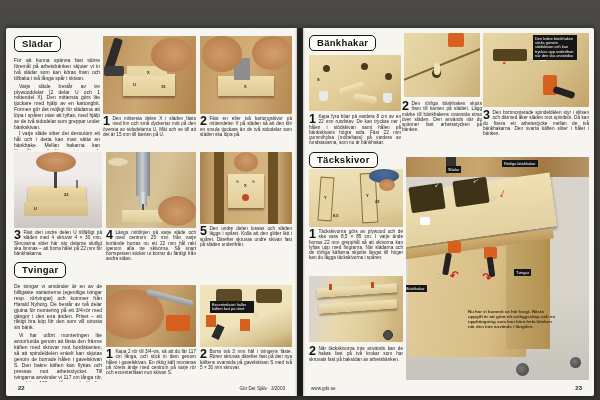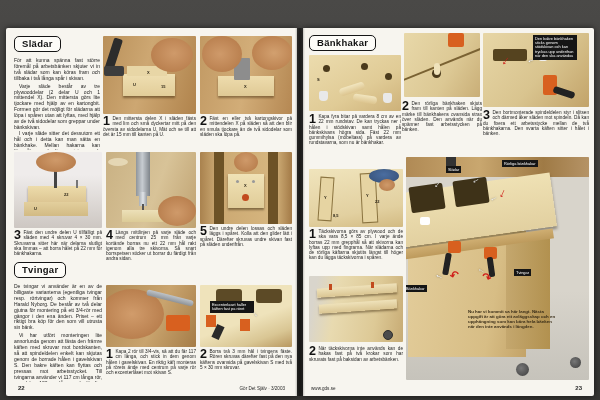--- a/index.html
+++ b/index.html
@@ -194,20 +194,23 @@
       <span class="wArrow" style="left:44px;top:24px;font-size:9px;transform:rotate(160deg);">→</span>
       <div class="callout" style="left:50px;top:2px;width:44px;">
         <span>Den bakre bänkhaken sticks genom stödskivan och kan tryckas upp underifrån när den ska användas</span>
       </div>
     </div>
     <div class="cap" style="left:180px;top:82px;width:106px;height:40px;">
       <span class="num">3</span>
       <span>Den bortmonterade spindeldelen styr i slitsen och därmed åker släden mot spindeln. Då kan du fixera ett arbetsstycke mellan de två bänkhakarna. Den svarta käften sitter i hålet i bänken.</span>
     </div>
 
+    <div class="secTitle" style="left:6px;top:124px;">
+      <span>Täckskivor</span>
+    </div>
 
     <div class="ph" style="left:6px;top:141px;width:94px;height:58px;background:linear-gradient(170deg,#f0e4bc,#e2d0a0 70%,#d2ba82);">
       <div class="shape" style="left:10px;top:8px;width:14px;height:44px;background:#e6d4a2;border:1px solid #8a7340;transform:rotate(4deg);"></div>
       <div class="shape" style="left:52px;top:4px;width:16px;height:50px;background:#e6d4a2;border:1px solid #8a7340;transform:rotate(-3deg);"></div>
       <div class="shape" style="left:60px;top:0px;width:30px;height:14px;background:radial-gradient(ellipse at 50% 40%,#4a6da0,#3a567e 80%,rgba(58,86,126,0));border-radius:50%;"></div>
       <div class="shape" style="left:70px;top:10px;width:16px;height:12px;background:radial-gradient(ellipse at 50% 50%,#cf9a6a,#b97f4e 80%,rgba(185,127,78,0));border-radius:50%;"></div>
       <span class="mark" style="left:15px;top:26px;">Y</span>
       <span class="mark" style="left:57px;top:24px;">Y</span>
       <span class="mark" style="left:24px;top:44px;">8,5</span>
       <span class="mark" style="left:66px;top:30px;">22</span>

